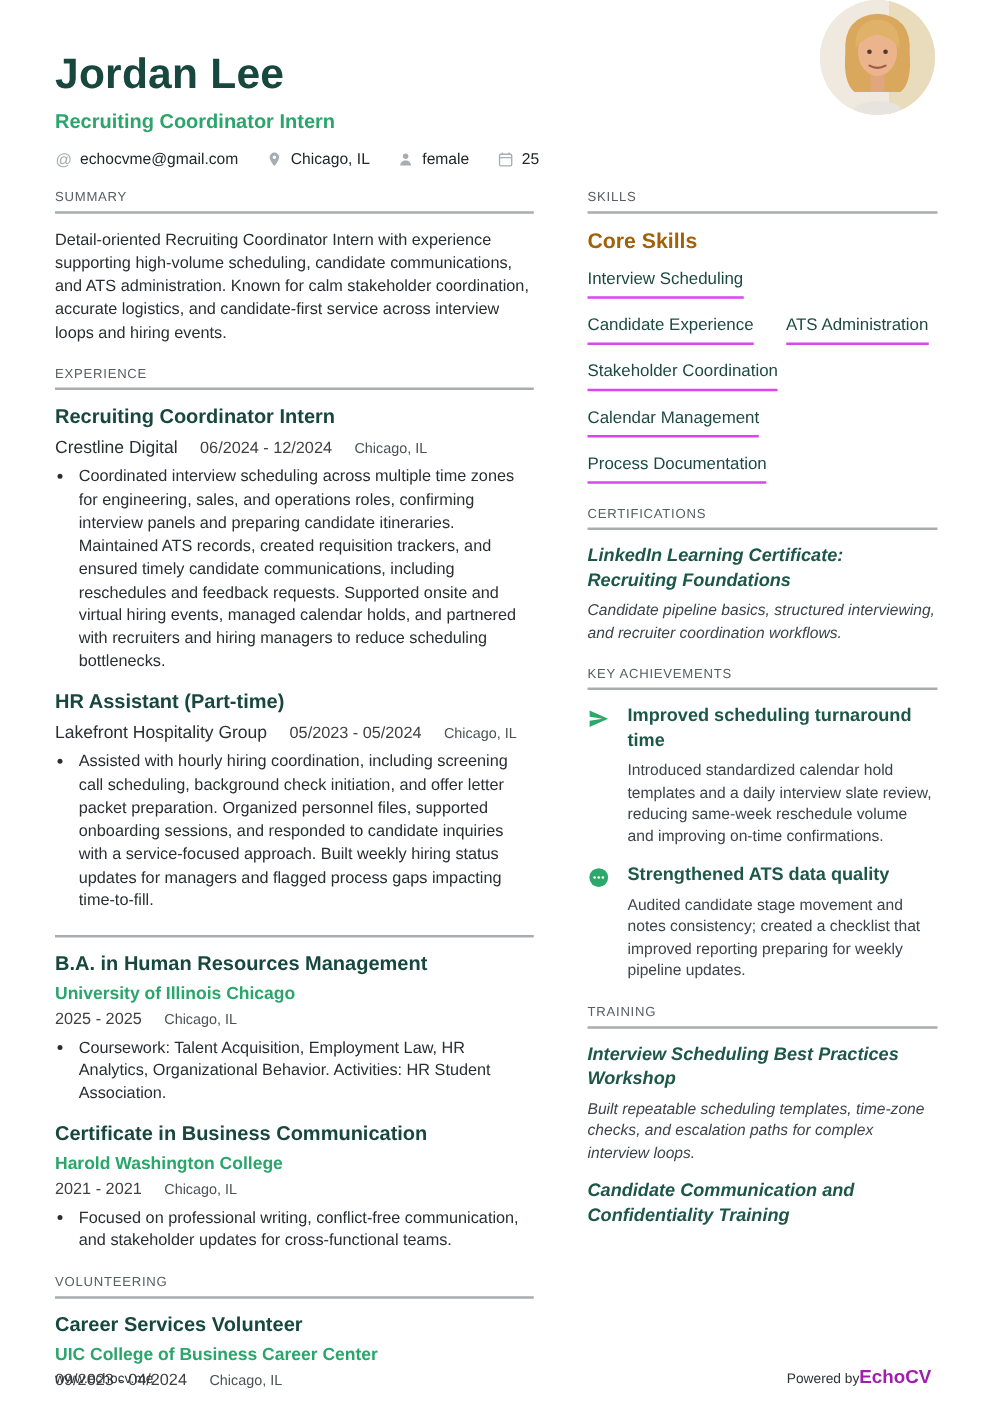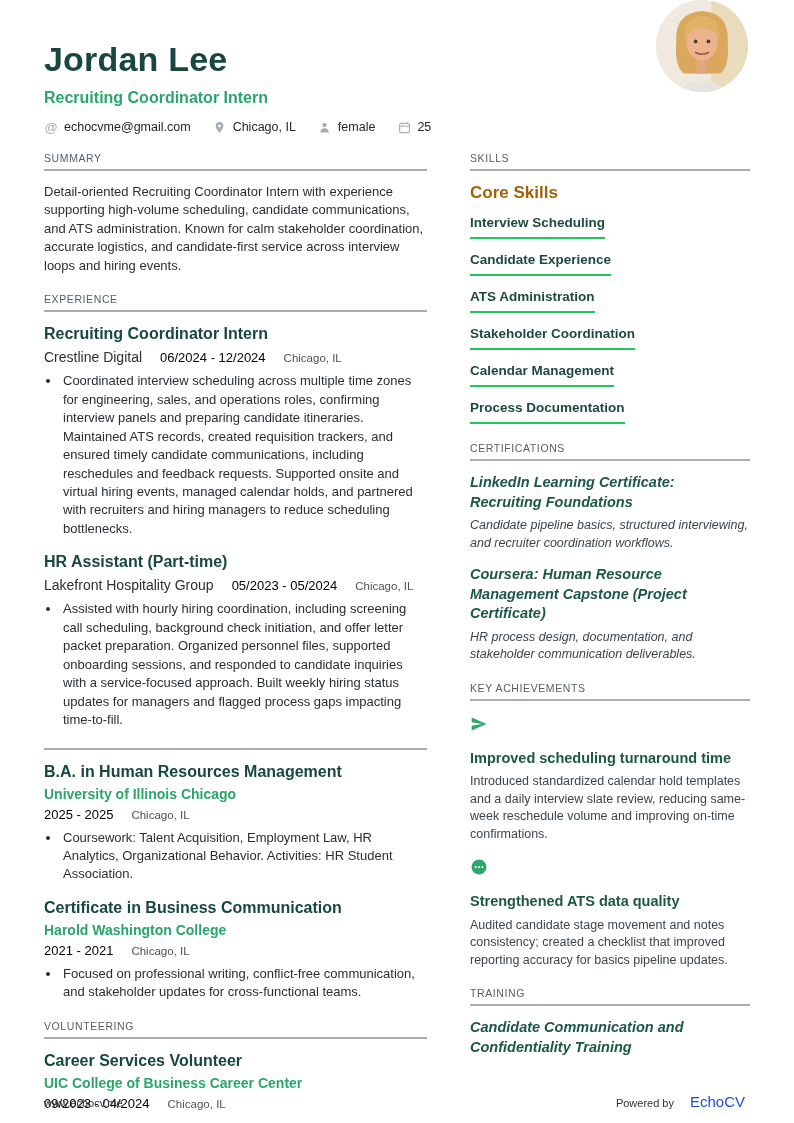--- a/index.html
+++ b/index.html
@@ -28,47 +28,47 @@
   .sec-label { font-size:10.5px; font-weight:400; letter-spacing:0.6px; color:#565d63; text-transform:uppercase; }
   .sec-rule { border:0; border-top:2px solid #a9adb0; margin:5px 0 12px 0; }
 
   .body-text { font-size:13px; line-height:1.42; color:#2a2e32; }
 
   
   .entry { margin-bottom:14px; }
   .entry-title { font-size:16px; font-weight:700; color:#17473e; line-height:1.25; }
   .entry-meta { display:flex; align-items:baseline; gap:18px; margin-top:5px; }
   .company { font-size:14px; color:#2b2f33; }
-  .dates { font-size:13px; color:#000000; }
+  .dates { font-size:13px; color:#404040; }
   .loc { font-size:11.5px; color:#4c5257; }
   .bullets { margin:7px 0 0 17px; }
   .bullets li { font-size:13px; line-height:1.42; color:#2a2e32; padding-left:2px; }
   .school { margin-top:4px; font-size:14px; font-weight:700; color:#2aa56b; }
 
   
   .skills-group-title { font-size:17px; font-weight:700; color:#a16207; margin-bottom:12px; }
   .tags { display:flex; flex-wrap:wrap; column-gap:26px; row-gap:13px; }
-  .tag { font-size:13.5px; font-weight:700; color:#1c4a40; padding-bottom:7px; border-bottom:2px solid #22c55e; }
+  .tag { font-size:13.5px; font-weight:400; color:#1c4a40; padding-bottom:7px; border-bottom:2px solid #d946ef; }
 
   
   .r-entry { margin-bottom:13px;font-style:italic; }
   .r-title { font-size:14.5px; font-weight:700; color:#1d5748; line-height:1.35; }
   .r-desc { margin-top:5px; font-size:12.5px; line-height:1.4; color:#3d444b; }
 
   
-  .ach { display:flex; gap:12px; margin-bottom:13px;flex-direction:column; }
+  .ach { display:flex; gap:12px; margin-bottom:13px; }
   .ach-icon { flex:0 0 20px; padding-top:2px; }
   .ach-icon svg { width:18px; height:18px; }
   .ach-body { flex:1; }
 
   
   .footer { position:absolute; left:44px; right:49px; bottom:12px; display:flex; justify-content:space-between; align-items:baseline; }
   .site { font-size:11px; color:#2e3338; }
   .powered { font-size:11px; color:#2e3338; }
-  .brand { font-size:15px; color:#1d4ed8; margin-left:16px; }
+  .brand { font-size:15px; color:#a21caf; margin-left:0;font-weight:bold; }
 </style>
 </head>
 <body>
 
 <div class="page">
 
   <div class="header">
     <div class="name">Jordan Lee</div>
     <div class="job-title">Recruiting Coordinator Intern</div>
     <div class="contact-row">
@@ -220,24 +220,20 @@
         </div>
       </div>
 
       <div class="section">
         <div class="sec-label">CERTIFICATIONS</div>
         <hr class="sec-rule">
         <div class="r-entry">
           <div class="r-title">LinkedIn Learning Certificate: Recruiting Foundations</div>
           <div class="r-desc">Candidate pipeline basics, structured interviewing, and recruiter coordination workflows.</div>
         </div>
-        <div class="r-entry">
-          <div class="r-title">Coursera: Human Resource Management Capstone (Project Certificate)</div>
-          <div class="r-desc">HR process design, documentation, and stakeholder communication deliverables.</div>
-        </div>
       </div>
 
       <div class="section">
         <div class="sec-label">KEY ACHIEVEMENTS</div>
         <hr class="sec-rule">
 
         <div class="ach">
           <span class="ach-icon">
             <svg viewBox="0 0 24 24">
                 <path d="M2.2 20.8 22 12 2.2 3.2l.1 6.6L16 12 2.3 14.2z" fill="#2ea86a"></path>
@@ -253,28 +249,32 @@
           <span class="ach-icon">
             <svg viewBox="0 0 24 24">
                 <circle cx="12" cy="12" r="10" fill="#2ea86a"></circle>
                 <circle cx="7.6" cy="12" r="1.4" fill="#fff"></circle>
                 <circle cx="12" cy="12" r="1.4" fill="#fff"></circle>
                 <circle cx="16.4" cy="12" r="1.4" fill="#fff"></circle>
               </svg>
           </span>
           <div class="ach-body">
             <div class="r-title">Strengthened ATS data quality</div>
-            <div class="r-desc">Audited candidate stage movement and notes consistency; created a checklist that improved reporting accuracy for basics pipeline updates.</div>
+            <div class="r-desc">Audited candidate stage movement and notes consistency; created a checklist that improved reporting preparing for weekly pipeline updates.</div>
           </div>
         </div>
       </div>
 
       <div class="section">
         <div class="sec-label">TRAINING</div>
         <hr class="sec-rule">
+        <div class="r-entry">
+          <div class="r-title">Interview Scheduling Best Practices Workshop</div>
+          <div class="r-desc">Built repeatable scheduling templates, time-zone checks, and escalation paths for complex interview loops.</div>
+        </div>
         <div class="r-entry">
           <div class="r-title">Candidate Communication and Confidentiality Training</div>
 
         </div>
       </div>
 
     </div>
   </div>
 
   <div class="footer">

